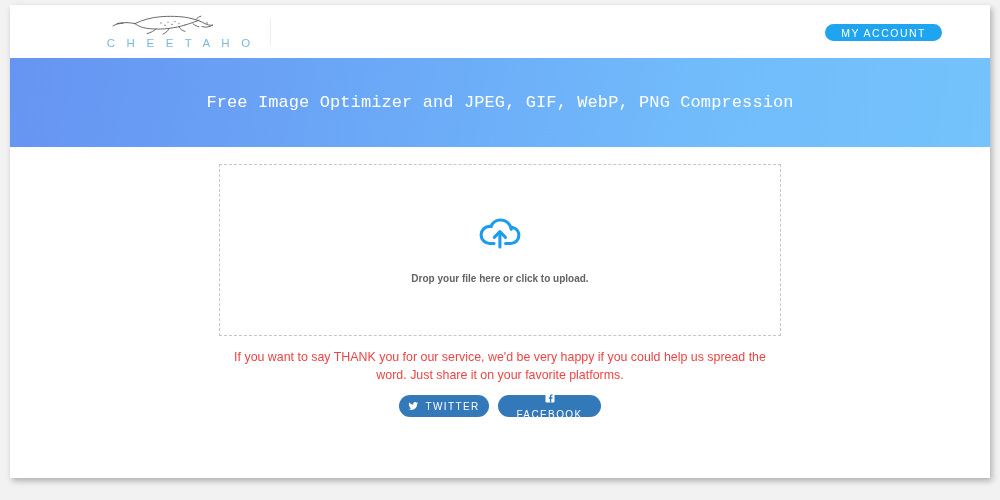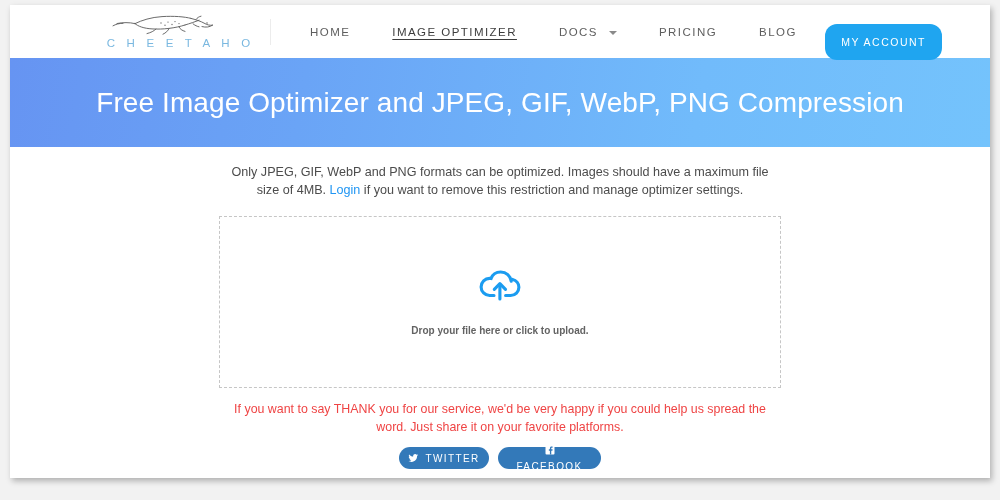--- a/index.html
+++ b/index.html
@@ -97,21 +97,21 @@
     border-top: 4px solid #8a8a8a;
     margin-left: 11px;
     position: relative;
     top: 1px;
   }
 
   .account-btn {
     position: absolute;
     right: 48px;
     top: 19px;
-    height: 36px;
+    height: 17px;
     padding: 0 16px;
     border: none;
     border-radius: 12px;
     background: #1fa5f0;
     color: #ffffff;
     font-size: 10.5px;
     letter-spacing: 1.5px;
     font-family: "Liberation Sans", sans-serif;
     cursor: pointer;
     display: flex;
@@ -123,26 +123,26 @@
   
   .hero {
     height: 89px;
     background: linear-gradient(100deg, #6694f2 0%, #6aa4f6 30%, #71bbfb 70%, #74c3fc 100%);
     display: flex;
     align-items: center;
     justify-content: center;
   }
   .hero-title {
     color: #ffffff;
-    font-size: 28px;
+    font-size: 17px;
     font-weight: normal;
     letter-spacing: 0.1px;
     margin: 0;
     text-align: center;
-    font-family: Liberation Sans, sans-serif;
+    font-family: Liberation Mono, monospace;
   }
 
   
   .main-content {
     padding: 0 90px;
     text-align: center;
   }
 
   .intro-text {
     margin: 16px auto 0;
@@ -250,54 +250,30 @@
             <circle cx="68" cy="9.6" r="0.7"></circle>
             <circle cx="96" cy="9.0" r="0.8"></circle>
           </g>
         </svg>
       </span>
       <span class="brand-name">C H E E T A H O</span>
     </a>
 
     <div class="nav-divider"></div>
 
-    <nav class="main-nav">
-      <a class="nav-item">
-        <span>HOME</span>
-      </a>
-      <a class="nav-item active">
-        <span>IMAGE OPTIMIZER</span>
-      </a>
-      <a class="nav-item">
-        <span>DOCS</span>
-        <span class="caret-down"></span>
-      </a>
-      <a class="nav-item">
-        <span>PRICING</span>
-      </a>
-      <a class="nav-item">
-        <span>BLOG</span>
-      </a>
-      <a class="nav-item">
-        <span>CONTACT US</span>
-      </a>
-    </nav>
 
     <button class="account-btn">MY ACCOUNT</button>
   </div>
 
   <div class="hero">
     <h1 class="hero-title">Free Image Optimizer and JPEG, GIF, WebP, PNG Compression</h1>
   </div>
 
   <div class="main-content">
 
-    <p class="intro-text">
-      <span>Only JPEG, GIF, WebP and PNG formats can be optimized. Images should have a maximum file size of 4MB. </span><a class="intro-link">Login</a><span> if you want to remove this restriction and manage optimizer settings.</span>
-    </p>
 
     <div class="dropzone">
       <span class="cloud-icon">
         <svg width="42" height="32" viewBox="0 0 42 32">
           <path d="M32.2 12.3 C31.6 7.0 27.2 3.0 21.7 3.0 C17.3 3.0 13.5 5.7 12.1 9.5 C11.6 9.4 11.1 9.35 10.6 9.35 C5.9 9.35 2.1 13.2 2.1 17.9 C2.1 22.6 5.9 26.45 10.6 26.45 L15.0 26.45" fill="none" stroke="#1b9cf0" stroke-width="3.1" stroke-linecap="round"></path>
           <path d="M26.6 26.45 L31.6 26.45 C36.2 26.45 39.9 22.8 39.9 18.3 C39.9 14.4 37.2 11.2 33.6 10.4" fill="none" stroke="#1b9cf0" stroke-width="3.1" stroke-linecap="round"></path>
           <path d="M20.9 30.0 L20.9 15.2" fill="none" stroke="#1b9cf0" stroke-width="3.1" stroke-linecap="round"></path>
           <path d="M15.3 20.3 L20.9 14.7 L26.5 20.3" fill="none" stroke="#1b9cf0" stroke-width="3.1" stroke-linecap="round" stroke-linejoin="round"></path>
         </svg>
       </span>

